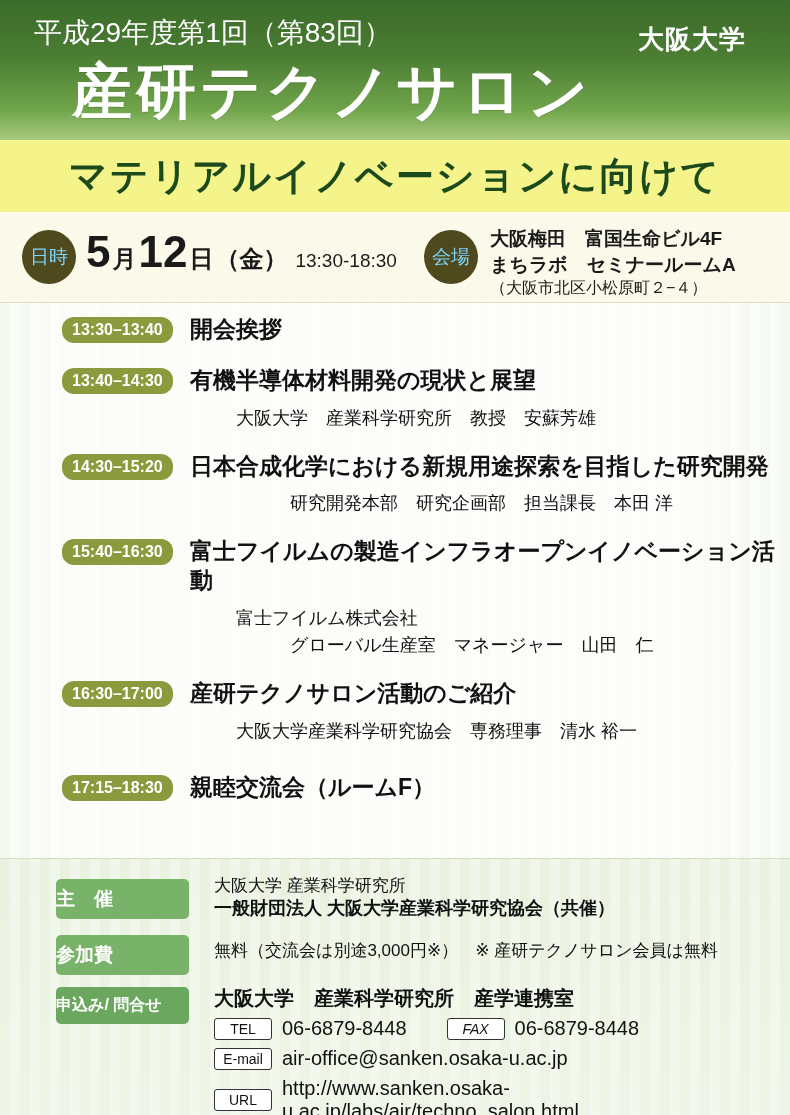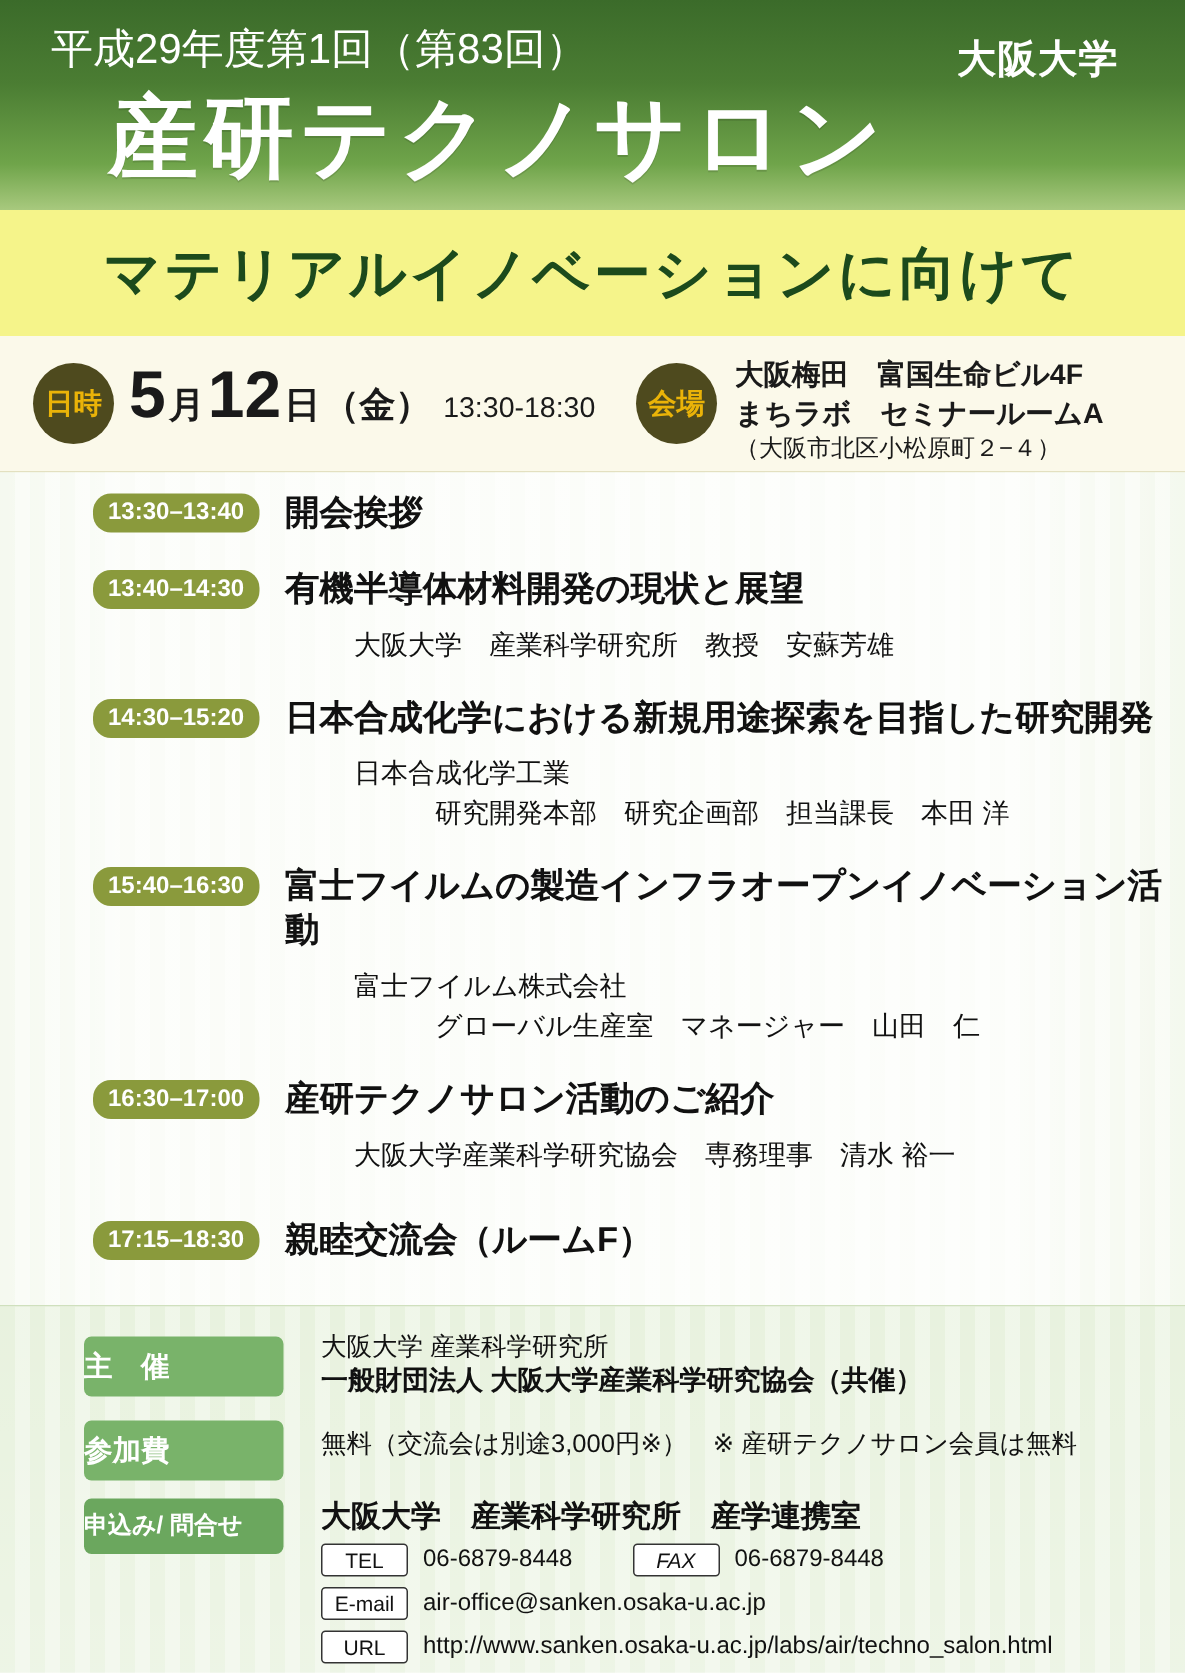--- a/index.html
+++ b/index.html
@@ -28,39 +28,39 @@
     color:#ffffff;font-size:28px;font-weight:normal;letter-spacing:0px;
   }
   .header-title{
     position:absolute;left:72px;top:52px;
     color:#ffffff;font-size:60px;font-weight:bold;letter-spacing:4px;
     text-shadow:0 1px 0 rgba(0,0,0,.12);
   }
 
   
   .banner{
-    height:84px;
+    height:72px;
     background:#f5f48a;
     display:flex;align-items:center;justify-content:center;
   }
   .banner-text{
     color:#1c4a1c;font-size:38px;font-weight:bold;letter-spacing:2px;
   }
 
   
   .infobar{
     height:90px;
     background:#fbf9ea;
     position:relative;
     border-bottom:1px solid #e3e0c0;
   }
   .pill{
-    background:#4e4a1e;color:#eab308;border-radius:50%;
+    background:#4e4a1e;color:#7dd3fc;border-radius:50%;
     display:flex;align-items:center;justify-content:center;
-    font-weight:bold;
+    font-weight:normal;
   }
   .pill-datetime{
     position:absolute;left:22px;top:18px;width:54px;height:54px;font-size:19px;
   }
   .pill-venue{
     position:absolute;left:424px;top:18px;width:54px;height:54px;font-size:19px;
   }
   .date-line{
     position:absolute;left:86px;top:18px;
     color:#1a1a1a;display:flex;align-items:baseline;
@@ -133,21 +133,21 @@
   .f-fee{top:80px;font-size:17px;}
   .f-contact-title{top:126px;font-size:20px;font-weight:bold;}
 
   .contact-rows{position:absolute;left:214px;top:158px;}
   .crow{display:flex;align-items:center;margin-bottom:7px;}
   .clabel{
     border:1px solid #333;border-radius:3px;background:#fff;
     font-size:14px;padding:2px 8px;margin-right:10px;min-width:40px;text-align:center;
     color:#111;
   }
-  .cvalue{font-size:16px;color:#111;text-align:right;}
+  .cvalue{font-size:20px;color:#111;}
   .crow .clabel.fax{margin-left:40px;font-style:italic;}
 </style>
 </head>
 <body>
 
 <div class="page">
 
   <div class="header">
     <div class="header-sub">平成29年度第1回（第83回）</div>
     <div class="header-univ">大阪大学</div>
@@ -195,21 +195,20 @@
             <div>大阪大学　産業科学研究所　教授　安蘇芳雄</div>
           </div>
         </div>
       </div>
 
       <div class="session" style="margin-bottom:20px">
         <div class="time-chip">14:30–15:20</div>
         <div class="session-body">
           <div class="session-title">日本合成化学における新規用途探索を目指した研究開発</div>
           <div class="sp-block">
-            <div>日本合成化学工業</div>
             <div class="l2">研究開発本部　研究企画部　担当課長　本田 洋</div>
           </div>
         </div>
       </div>
 
       <div class="session" style="margin-bottom:20px">
         <div class="time-chip">15:40–16:30</div>
         <div class="session-body">
           <div class="session-title">富士フイルムの製造インフラオープンイノベーション活動</div>
           <div class="sp-block">

